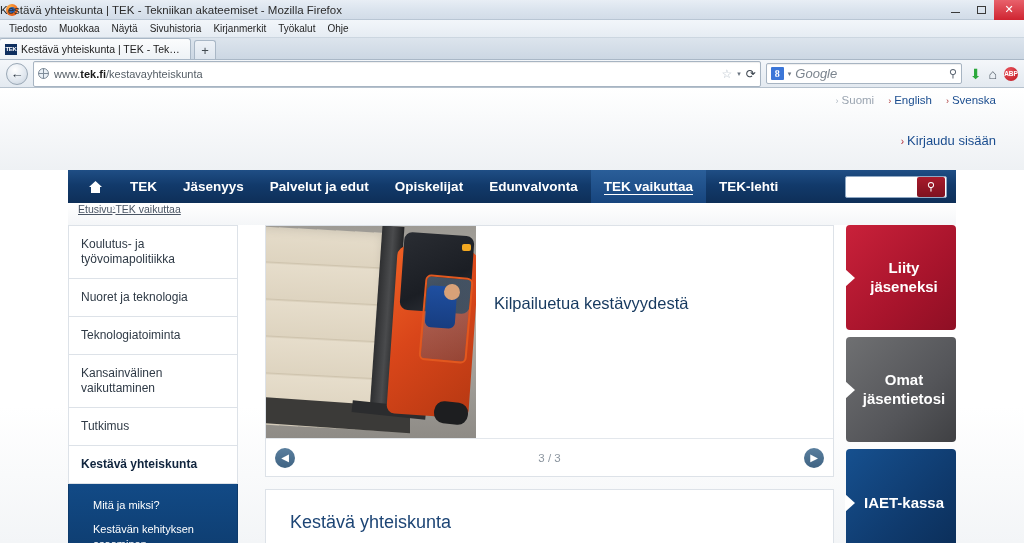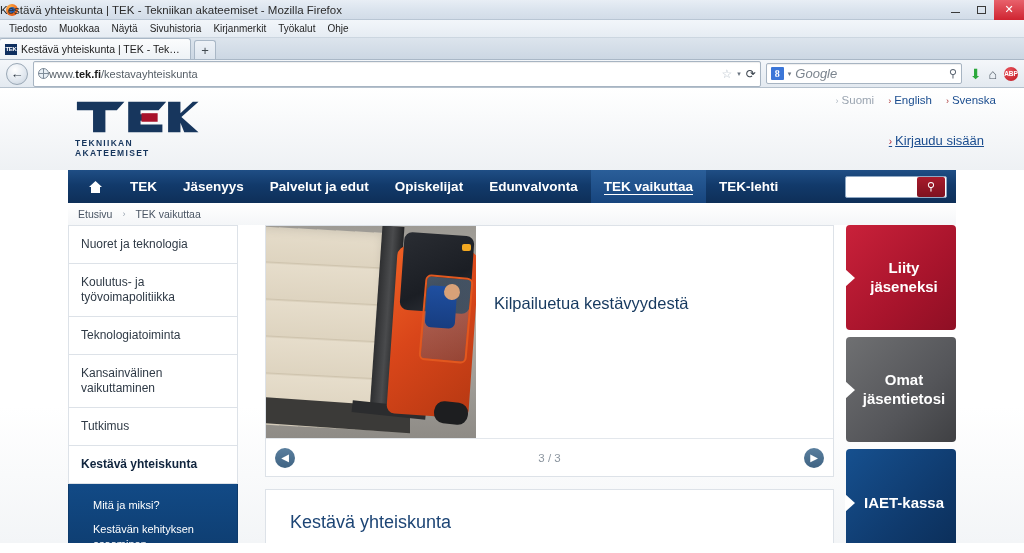--- a/index.html
+++ b/index.html
@@ -99,21 +99,21 @@
   .backbtn {
     width: 22px; height: 22px; border-radius: 50%;
     background: radial-gradient(circle at 40% 30%,#ffffff,#dfe6ee 60%,#c5cfda);
     border: 1px solid #9aa8b6;
     display: flex; align-items: center; justify-content: center;
     font-size: 13px; color: #2f3a45;
   }
   .urlbar {
     flex: 1 1 auto; height: 17px; background: #fff;
     border: 1px solid #a7b4c2; border-radius: 2px;
-    display: flex; align-items: center; padding: 12px 4px; 
+    display: flex; align-items: center; padding: 12px 4px; gap: 5px;
     box-shadow: inset 0 1px 1px rgba(0,0,0,0.07);
   }
   .globe {
     width: 11px; height: 11px; border-radius: 50%;
     border: 1px solid #7f8c99; background: #e9eff5; position: relative; flex: 0 0 11px;
   }
   .globe::before {
     content:""; position:absolute; left:4px; top:-1px; width:1px; height:11px; background:#7f8c99;
   }
   .globe::after {
@@ -171,22 +171,22 @@
   }
   .lang-row {
     position: absolute; right: 28px; top: 6px;
     display: flex; gap: 14px; font-size: 11.5px;
   }
   .lang { color: #1b4d8f; }
   .lang.muted { color: #9aa4b0; }
   .lang .chev { color: #a33; font-size: 9px; margin-right: 3px; }
   .lang.muted .chev { color: #b0b8c2; }
   .login-row {
-    position: absolute; right: 40px; top: 45px;
-    font-size: 13px; color: #1b4d8f; text-decoration: underline;
+    position: absolute; right: 28px; top: 45px;
+    font-size: 13px; color: #1b4d8f;
   }
   .login-row .chev { color: #b02a37; font-size: 10px; margin-right: 3px; }
 
   
   .mainnav {
     margin: 0 68px; height: 33px;
     background: linear-gradient(to bottom,#1f4e85 0%,#123a6b 45%,#0e2f58 100%);
     display: flex; align-items: stretch; position: relative;
   }
   .nav-home {
@@ -210,23 +210,24 @@
   .nav-search-btn {
     width: 28px; height: 20px; margin: 0 1px 0 0;
     background: linear-gradient(to bottom,#a81b2b,#7e1220);
     border-radius: 2px; color: #fff; font-size: 11px;
     display: flex; align-items: center; justify-content: center;
     transform: scaleX(-1);
   }
 
   
   .breadcrumb {
-    margin: 0 68px; height: 22px; display: flex; align-items: center;
-    gap: 10px; font-size: 10.5px; color: #4a5564; padding-left: 10px;
+    margin: 0 68px; height: 22px; display: flex; align-items: flex-start;
+    gap: 0; font-size: 10.5px; color: #4a5564; padding-left: 10px;
     background: linear-gradient(to bottom,#ffffff,#f4f6f8);
+    text-decoration: underline;
   }
   .breadcrumb .sep { color: #99a3b0; font-size: 9px; }
 
   
   .content {
     margin: 0 68px; display: flex; gap: 12px; align-items: flex-start;
   }
   .sidebar { width: 170px; flex: 0 0 170px; }
   .side-item {
     background: #fff; border: 1px solid #dde2e8; border-top: none;
@@ -406,29 +407,20 @@
   <div class="tb-icons">
     <span class="dl-arrow">⬇</span>
     <span class="home-ic">⌂</span>
     <span class="abp">ABP</span>
   </div>
 </div>
 
 <div class="page">
 
   <div class="page-header">
-    <div class="logo">
-      <svg class="logo-mark" viewBox="0 0 130 40">
-        <polygon points="2,4 52,4 44,13 32,13 32,36 19,36 19,13 2,13" fill="#17365d"></polygon>
-        <polygon points="56,4 96,4 88,13 69,13 69,17 86,17 86,24 69,24 69,28 92,28 92,36 56,36" fill="#17365d"></polygon>
-        <rect x="70" y="16" width="17" height="9" fill="#a8122b"></rect>
-        <polygon points="98,4 111,4 111,16 124,4 130,4 112,20 130,36 115,36 111,26 111,36 98,36" fill="#17365d"></polygon>
-      </svg>
-      <div class="logo-sub">TEKNIIKAN AKATEEMISET</div>
-    </div>
 
     <div class="lang-row">
       <span class="lang muted"><span class="chev">›</span><span>Suomi</span></span>
       <span class="lang"><span class="chev">›</span><span>English</span></span>
       <span class="lang"><span class="chev">›</span><span>Svenska</span></span>
     </div>
 
     <div class="login-row">
       <span class="chev">›</span><span>Kirjaudu sisään</span>
     </div>
@@ -468,22 +460,22 @@
 
   <div class="breadcrumb">
     <span>Etusivu</span>
     <span class="sep">›</span>
     <span>TEK vaikuttaa</span>
   </div>
 
   <div class="content">
 
     <div class="sidebar">
+      <div class="side-item">Koulutus- ja työvoimapolitiikka</div>
       <div class="side-item">Nuoret ja teknologia</div>
-      <div class="side-item">Koulutus- ja työvoimapolitiikka</div>
       <div class="side-item">Teknologiatoiminta</div>
       <div class="side-item">Kansainvälinen vaikuttaminen</div>
       <div class="side-item">Tutkimus</div>
       <div class="side-item current">Kestävä yhteiskunta</div>
       <div class="side-sub">
         <div class="side-sub-item">Mitä ja miksi?</div>
         <div class="side-sub-item">Kestävän kehityksen osaaminen</div>
 
       </div>
     </div>

